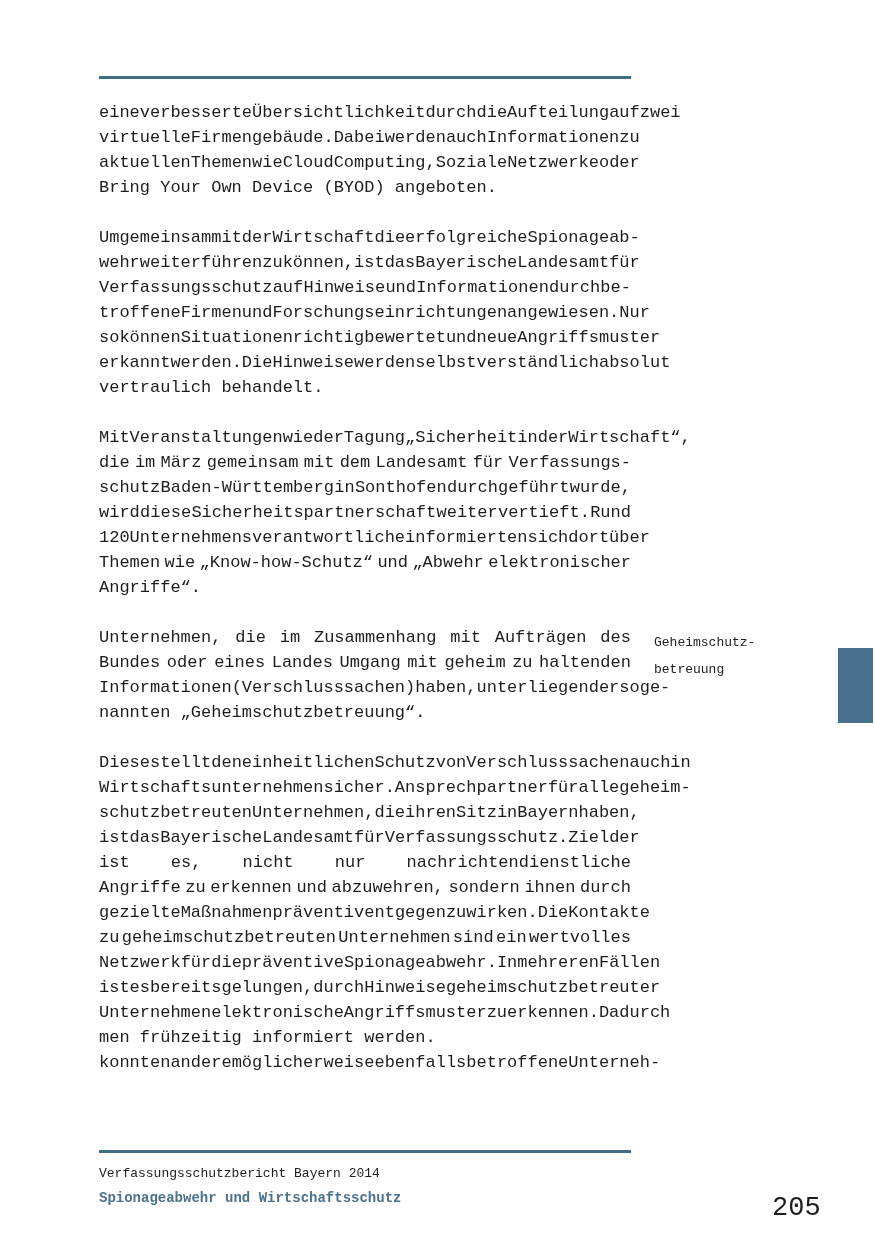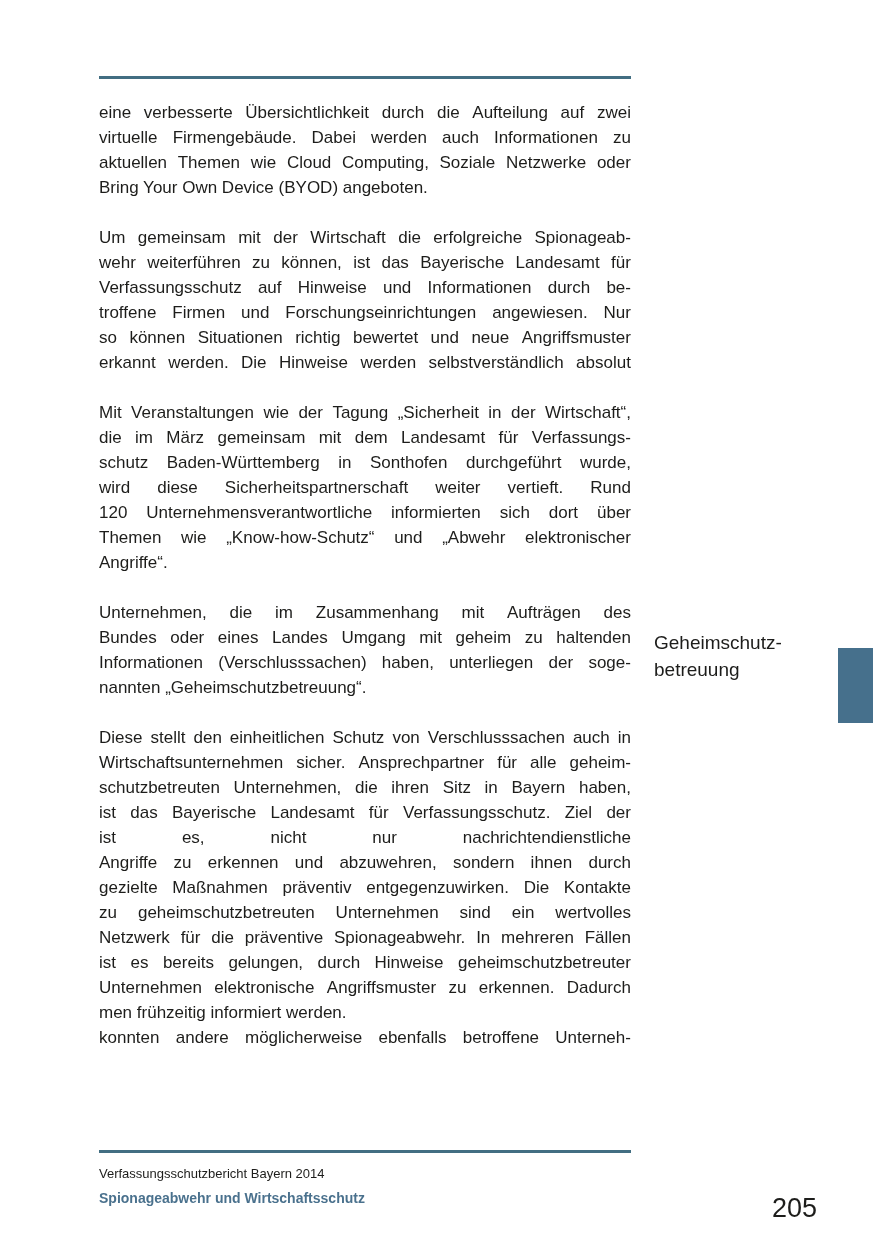--- a/index.html
+++ b/index.html
@@ -6,21 +6,21 @@
     margin: 0;
     padding: 0;
     background: #ffffff;
   }
   .page {
     position: relative;
     width: 875px;
     height: 1242px;
     background: #ffffff;
     overflow: hidden;
-    font-family: Liberation Sans, sans-serif;
+    font-family: Liberation Mono, monospace;
     color: #1d1d1b;
   }
   .rule {
     position: absolute;
     left: 99px;
     width: 532px;
     height: 3px;
     background: #426e82;
   }
   .rule-top { top: 76px; }
@@ -46,21 +46,21 @@
   .jline.last {
     display: block;
     text-align: left;
   }
 
   .margin-note {
     position: absolute;
     left: 654px;
     top: 629px;
     width: 160px;
-    font-size: 19px;
+    font-size: 13px;
     line-height: 27px;
   }
 
   .thumb-tab {
     position: absolute;
     left: 838px;
     top: 648px;
     width: 35px;
     height: 75px;
     background: #46708c;
@@ -107,20 +107,21 @@
         <div class="jline"><span>aktuellen</span><span>Themen</span><span>wie</span><span>Cloud</span><span>Computing,</span><span>Soziale</span><span>Netzwerke</span><span>oder</span></div>
         <div class="jline last">Bring Your Own Device (BYOD) angeboten.</div>
       </div>
       <div class="para">
         <div class="jline"><span>Um</span><span>gemeinsam</span><span>mit</span><span>der</span><span>Wirtschaft</span><span>die</span><span>erfolgreiche</span><span>Spionageab-</span></div>
         <div class="jline"><span>wehr</span><span>weiterführen</span><span>zu</span><span>können,</span><span>ist</span><span>das</span><span>Bayerische</span><span>Landesamt</span><span>für</span></div>
         <div class="jline"><span>Verfassungsschutz</span><span>auf</span><span>Hinweise</span><span>und</span><span>Informationen</span><span>durch</span><span>be-</span></div>
         <div class="jline"><span>troffene</span><span>Firmen</span><span>und</span><span>Forschungseinrichtungen</span><span>angewiesen.</span><span>Nur</span></div>
         <div class="jline"><span>so</span><span>können</span><span>Situationen</span><span>richtig</span><span>bewertet</span><span>und</span><span>neue</span><span>Angriffsmuster</span></div>
         <div class="jline"><span>erkannt</span><span>werden.</span><span>Die</span><span>Hinweise</span><span>werden</span><span>selbstverständlich</span><span>absolut</span></div>
+        <div class="jline last">vertraulich behandelt.</div>
       </div>
       <div class="para">
         <div class="jline"><span>Mit</span><span>Veranstaltungen</span><span>wie</span><span>der</span><span>Tagung</span><span>„Sicherheit</span><span>in</span><span>der</span><span>Wirtschaft“,</span></div>
         <div class="jline"><span>die</span><span>im</span><span>März</span><span>gemeinsam</span><span>mit</span><span>dem</span><span>Landesamt</span><span>für</span><span>Verfassungs-</span></div>
         <div class="jline"><span>schutz</span><span>Baden-Württemberg</span><span>in</span><span>Sonthofen</span><span>durchgeführt</span><span>wurde,</span></div>
         <div class="jline"><span>wird</span><span>diese</span><span>Sicherheitspartnerschaft</span><span>weiter</span><span>vertieft.</span><span>Rund</span></div>
         <div class="jline"><span>120</span><span>Unternehmensverantwortliche</span><span>informierten</span><span>sich</span><span>dort</span><span>über</span></div>
         <div class="jline"><span>Themen</span><span>wie</span><span>„Know-how-Schutz“</span><span>und</span><span>„Abwehr</span><span>elektronischer</span></div>
         <div class="jline last">Angriffe“.</div>
       </div>

